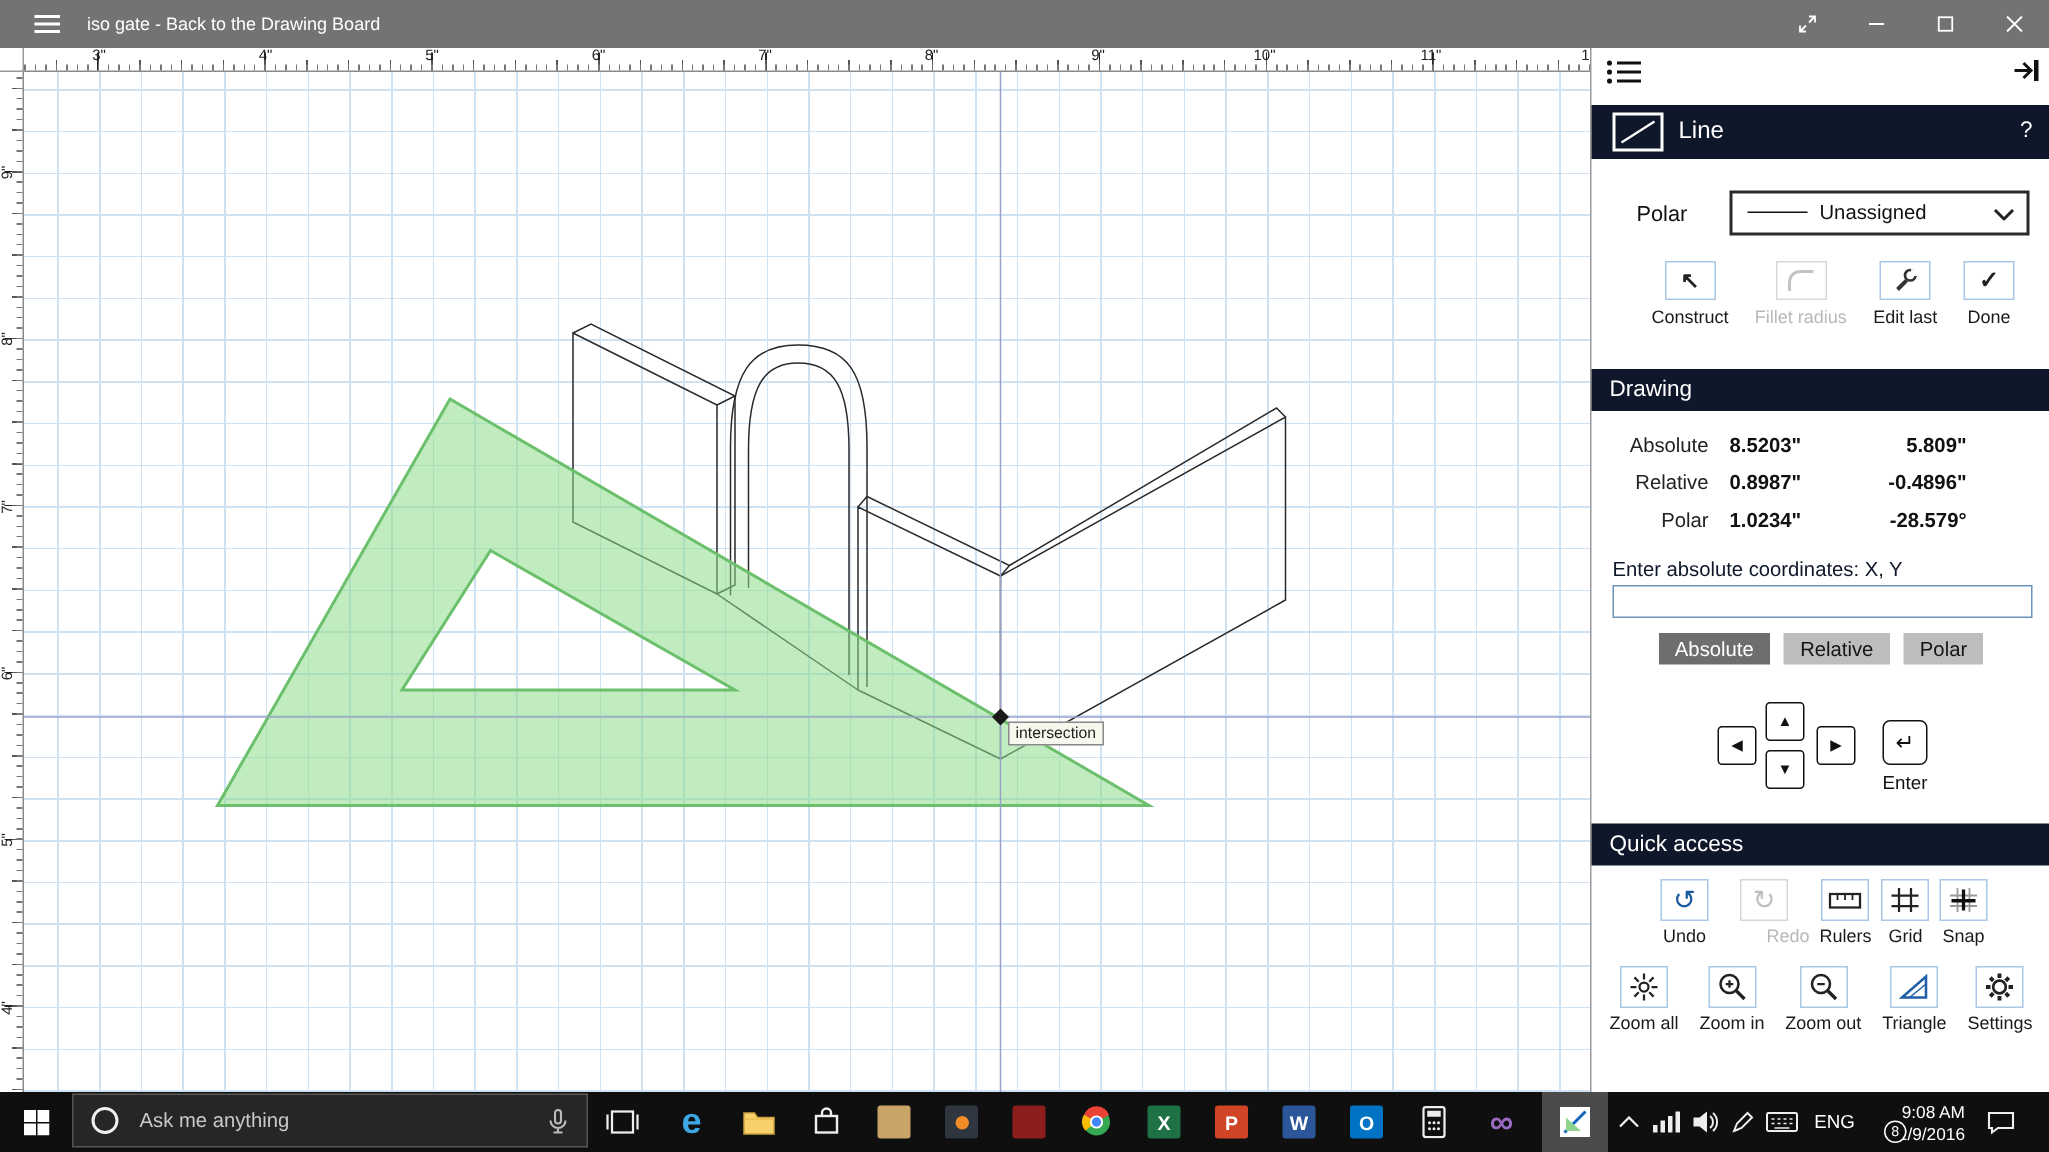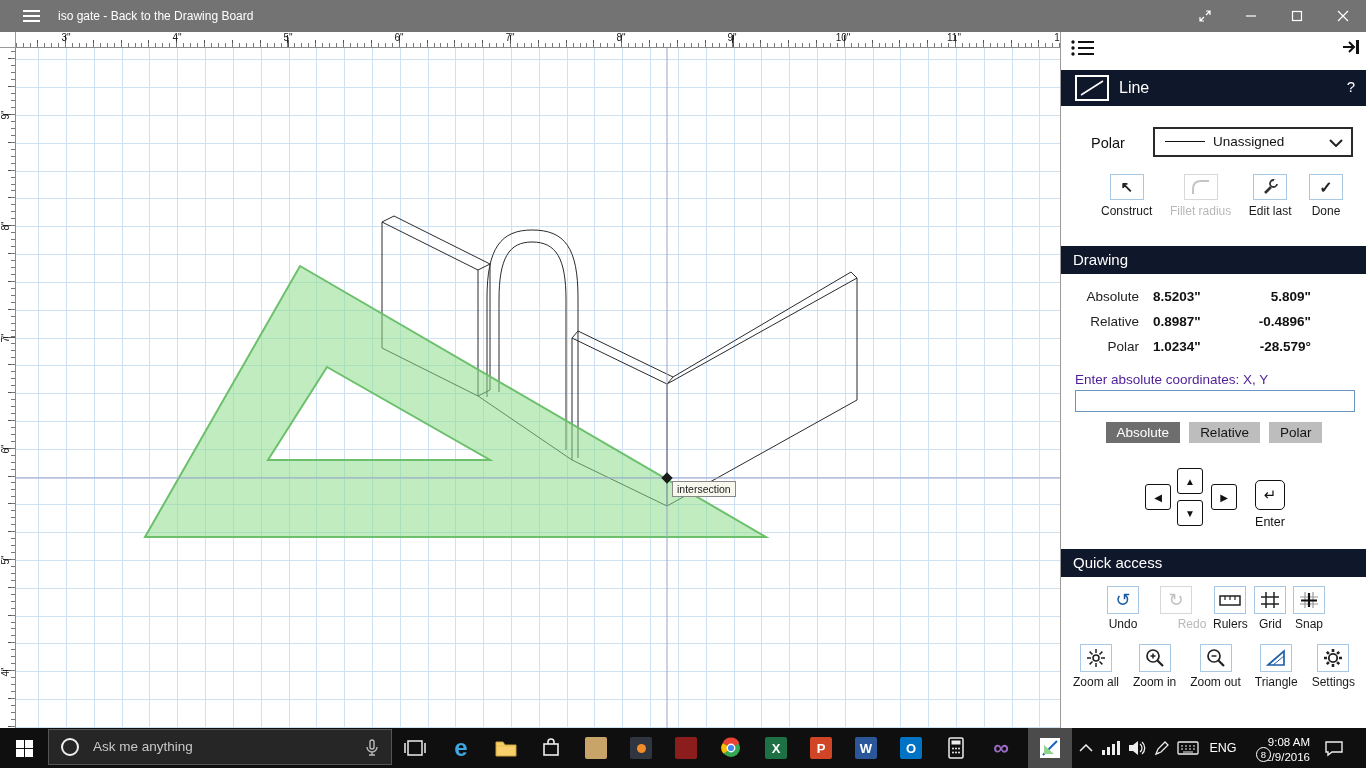--- a/index.html
+++ b/index.html
@@ -233,21 +233,21 @@
       <span class="l">Relative</span>
         <span class="v1">0.8987"</span>
         <span class="v2">-0.4896"</span>
     </div>
     <div class="loc-row">
       <span class="l">Polar</span>
         <span class="v1">1.0234"</span>
         <span class="v2">-28.579°</span>
     </div>
   </div>
-  <span class="abs" style="left:14px;top:340px;font-size:13.5px;color:#4c1d95">Enter absolute coordinates: X, Y</span>
+  <span class="abs" style="left:14px;top:340px;font-size:13.5px;color:#0f172a">Enter absolute coordinates: X, Y</span>
   <input class="abs" style="left: 14px; top: 358px; width: 270px; height: 20px; border: 1px solid rgb(106, 147, 189); font-size: 13px; padding: 0px 4px;" value="">
   <div class="abs" style="left:0;top:390px;width:306px;display:flex;justify-content:center;gap:9px">
     <button class="mode-btn sel">Absolute</button>
     <button class="mode-btn">Relative</button>
     <button class="mode-btn">Polar</button>
   </div>
 
   <div class="pad-btn" style="left:84px;top:452px">
       <span>◀</span>
     </div>

